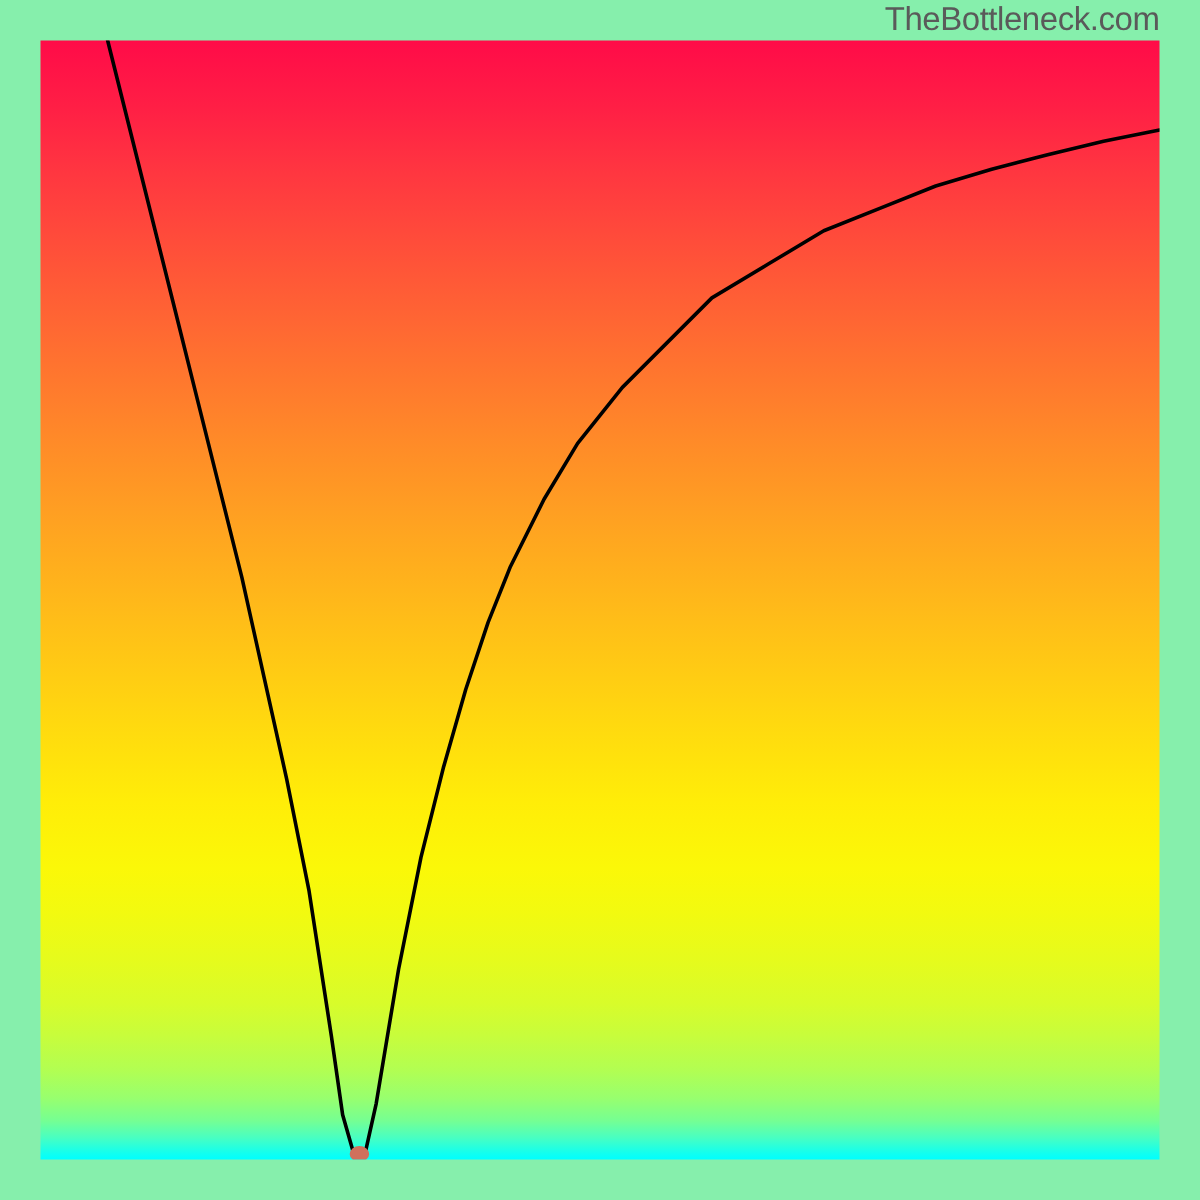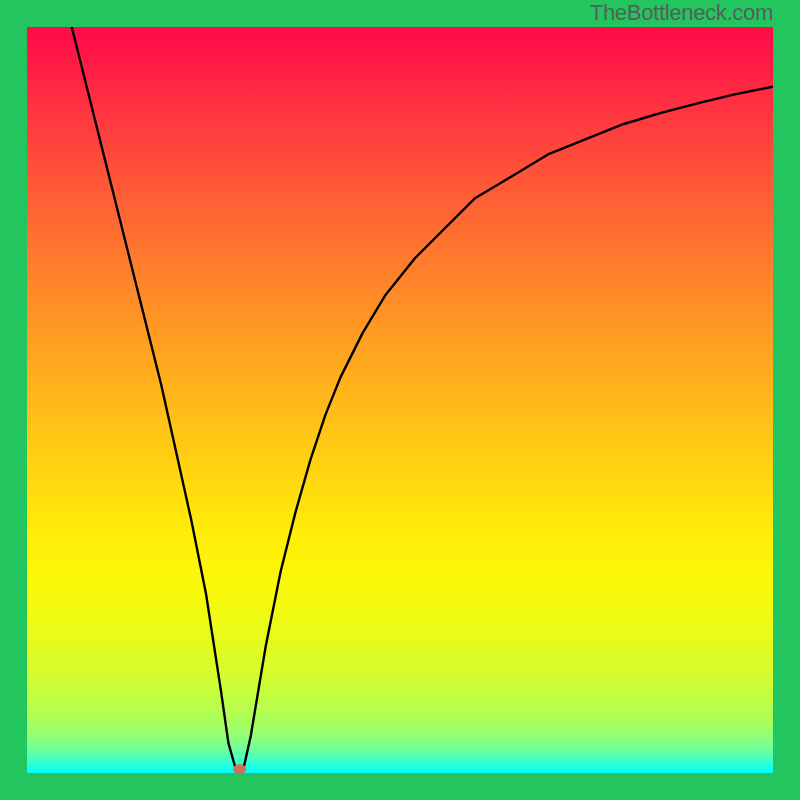--- a/index.html
+++ b/index.html
@@ -1,20 +1,20 @@
 <!DOCTYPE html>
 <html><head>
 <meta charset="utf-8">
 <style>
   * { margin: 0; padding: 0; box-sizing: border-box; }
   html, body { width: 800px; height: 800px; background: #000; overflow: hidden; }
   .frame {
     width: 800px;
     height: 800px;
-    background: #22c55e;
+    background: #86efac;
     position: relative;
   }
   .plot-area {
     position: absolute;
     left: 27px;
     top: 27px;
     width: 746px;
     height: 746px;
     background: linear-gradient(to bottom,
       #ff0b48 0%,

